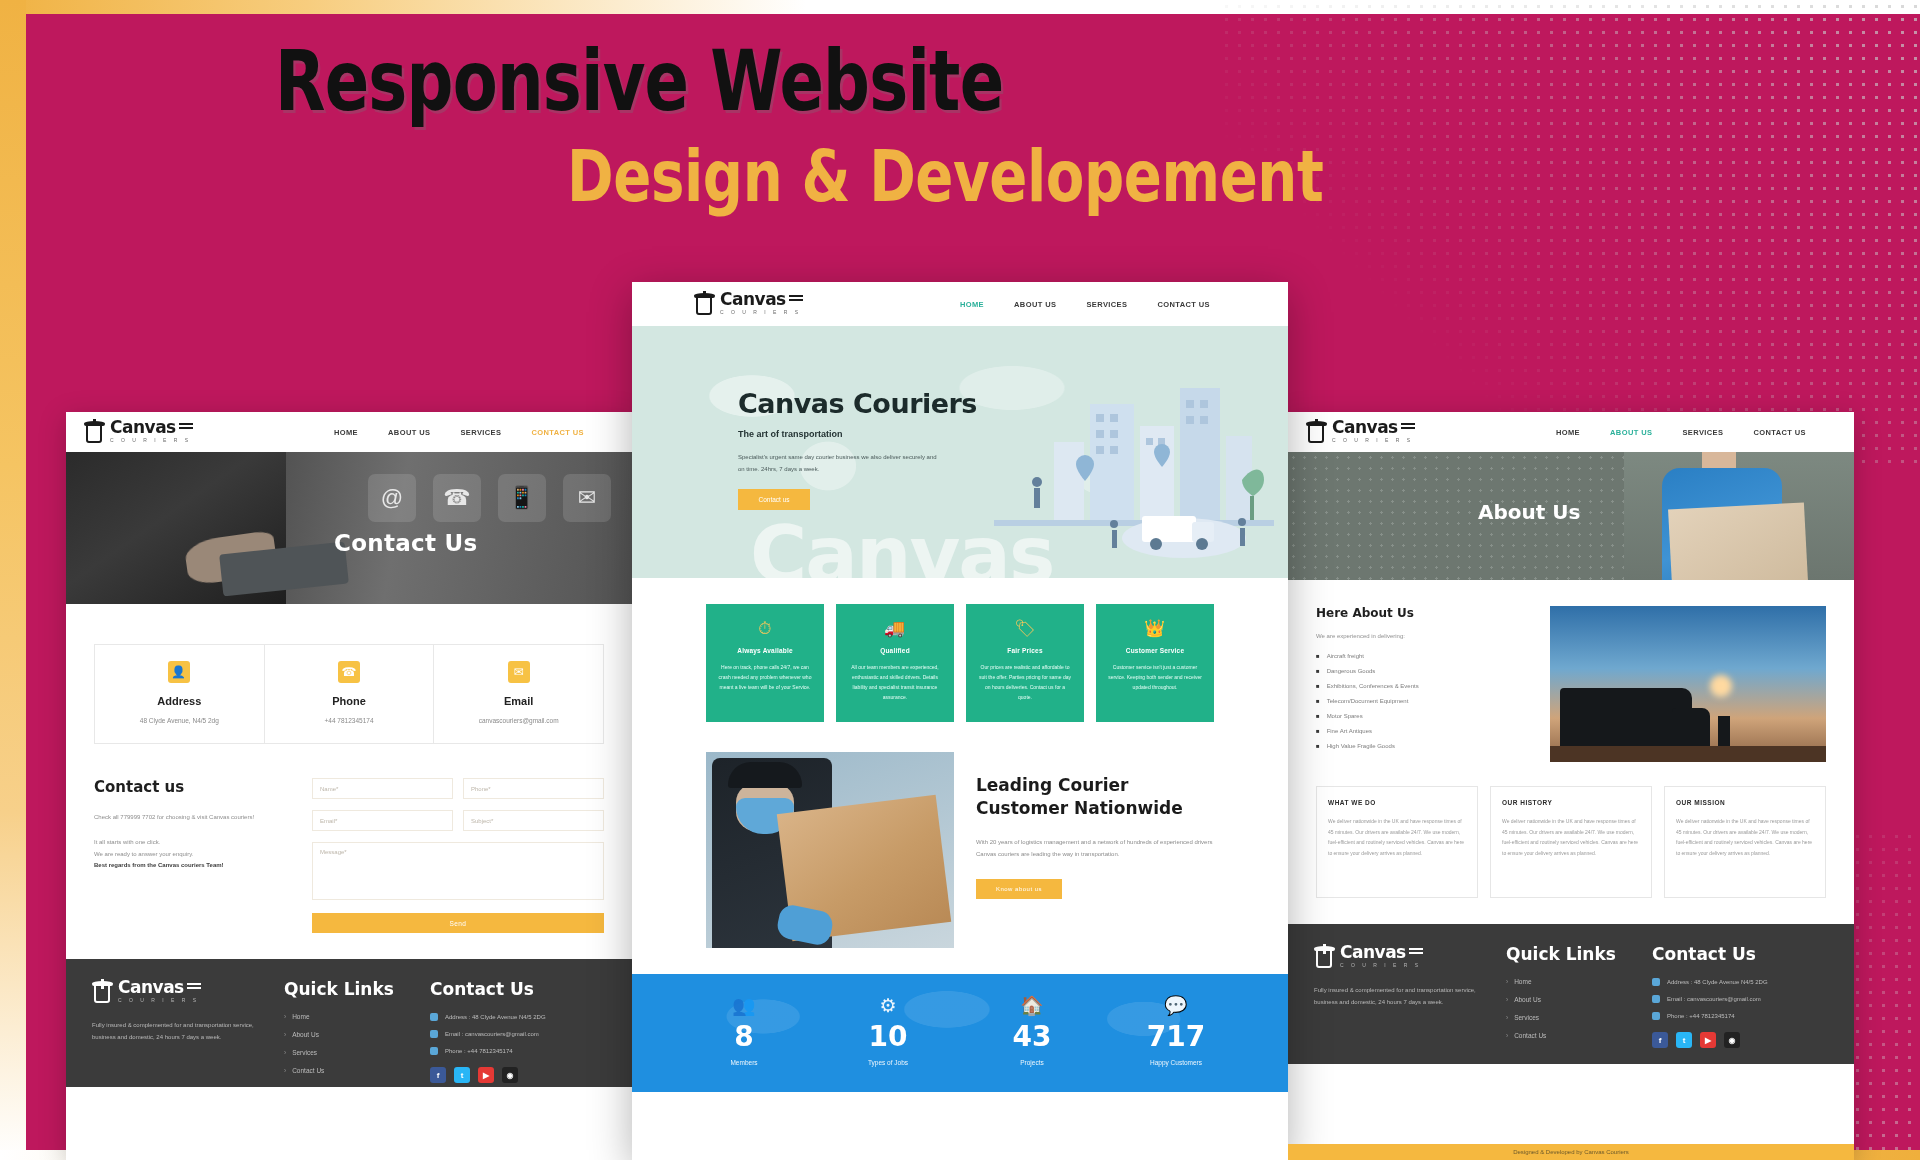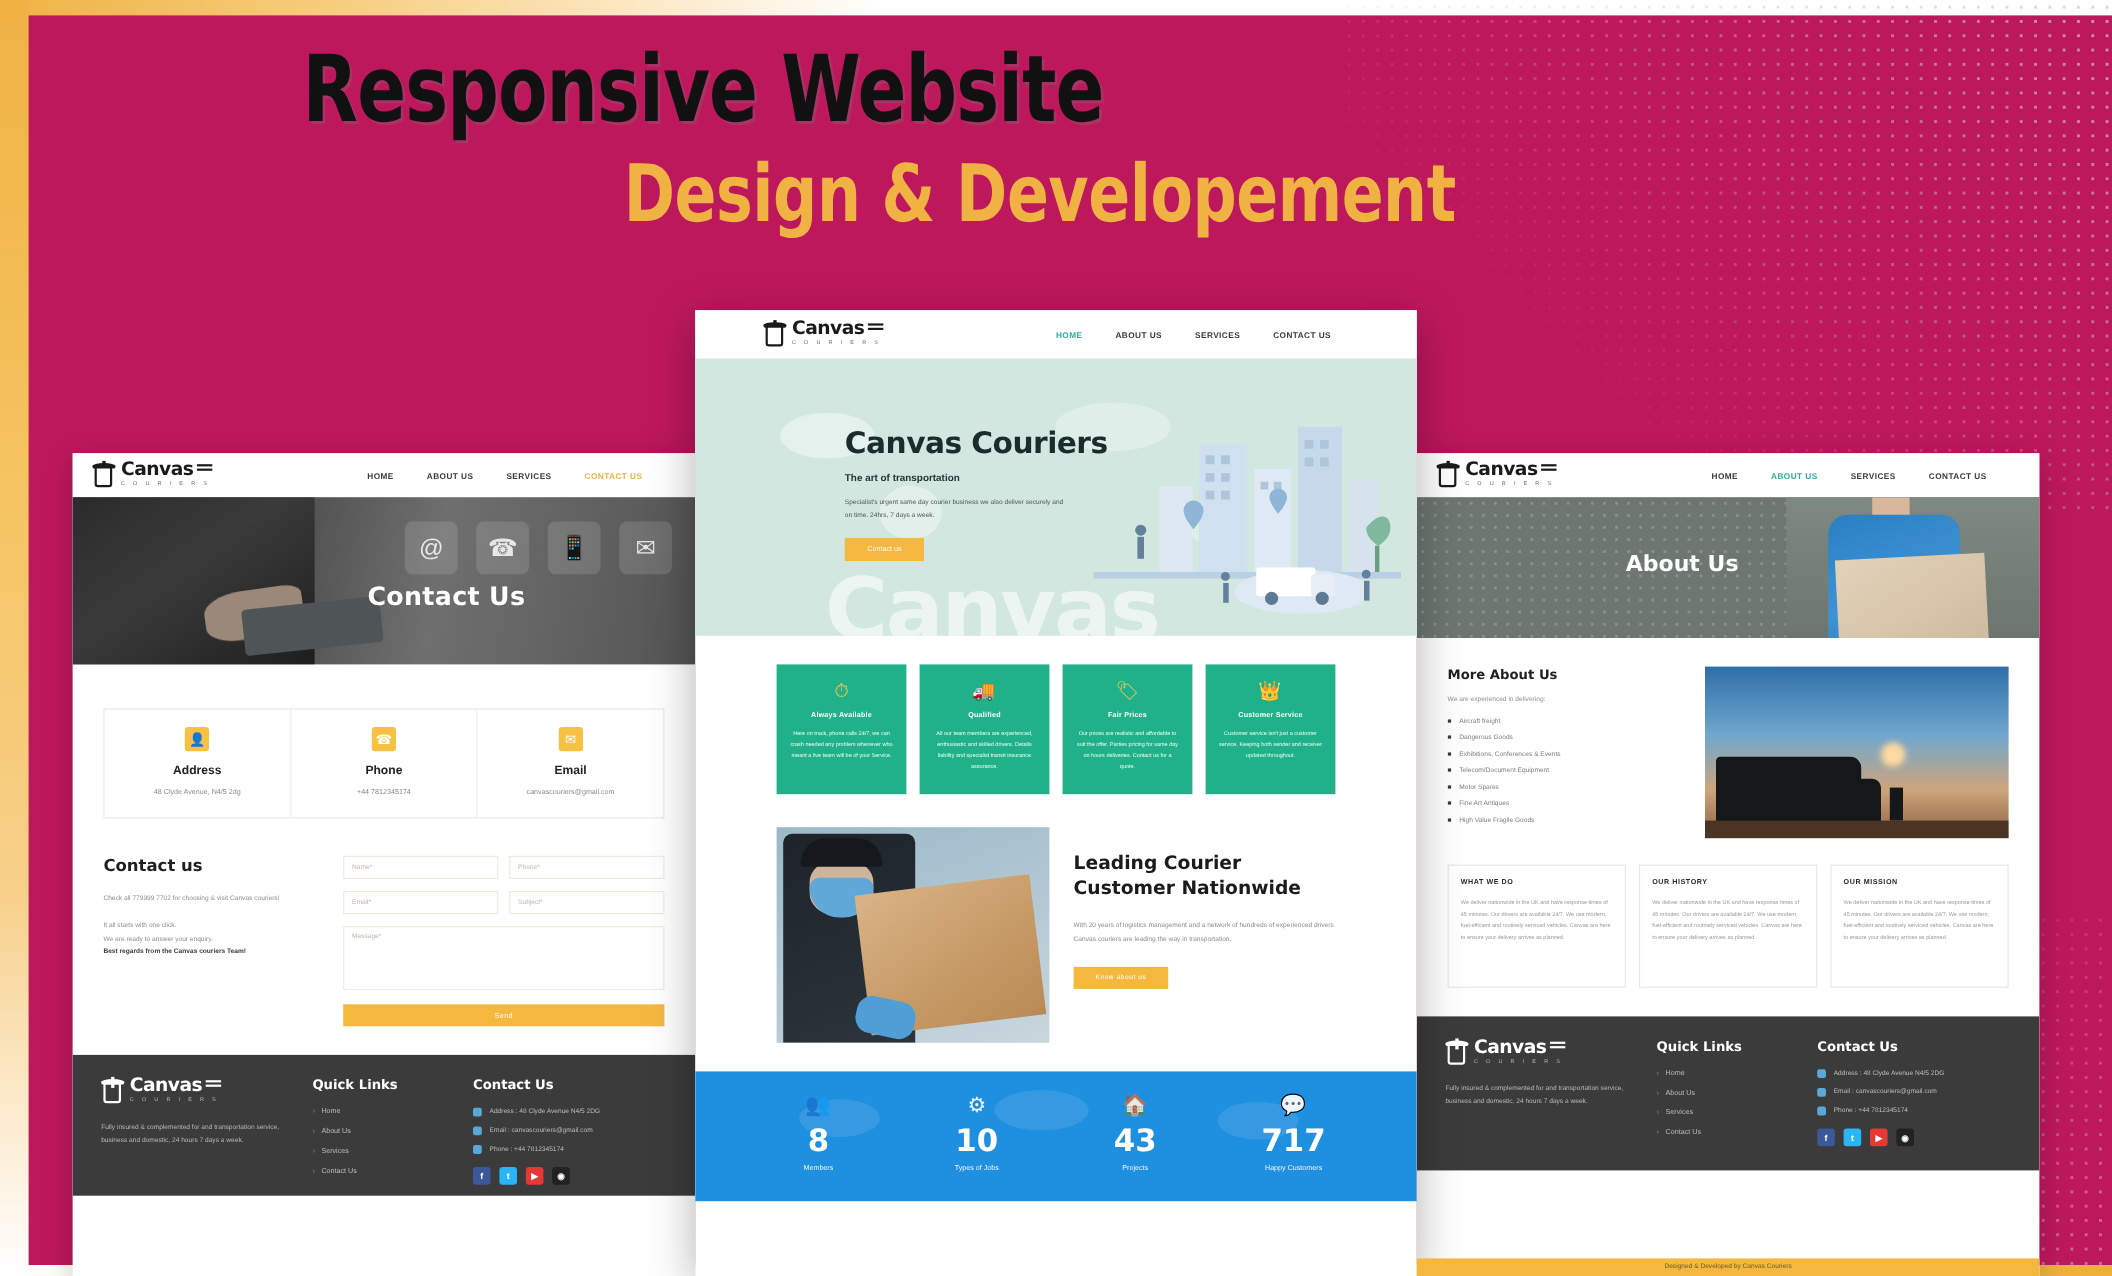--- a/index.html
+++ b/index.html
@@ -214,21 +214,21 @@
   .footer .fcol2 { width: 120px; }
   .footer .fcol3 { flex: 1; }
   .footer .logo-word { color: #fff; }
   .footer .logo-sub { color: #b5b5b5; }
   .footer .logo-mark .box { border-color: #fff; background: transparent; }
   .footer .logo-mark .lid, .footer .logo-mark .stem { background: #fff; }
   .footer .logo-tick { border-color: #fff; }
   .fdesc { font-size: 6px; line-height: 2; color: #b9b9b9; margin-top: 14px; }
   .fhead {
     font-family: "DejaVu Sans", sans-serif;
-    font-size: 12px; font-weight: 700; color: #ffffff; margin-bottom: 14px;
+    font-size: 17px; font-weight: 700; color: #ffffff; margin-bottom: 14px;
   }
   .flink { font-size: 6.5px; color: #bdbdbd; margin-bottom: 11px; display: flex; gap: 6px; }
   .flink .ch { color: #8f8f8f; }
   .fcontact { font-size: 6px; color: #bdbdbd; margin-bottom: 9px; display: flex; gap: 7px; align-items: center;}
   .fci { width: 8px; height: 8px; border-radius: 2px; background: #5aa7d8; flex: none; }
   .socials { display: flex; gap: 8px; margin-top: 12px; }
   .soc { width: 16px; height: 16px; border-radius: 3px; display:flex; align-items:center; justify-content:center;
          font-size: 8px; color:#fff; font-weight:700; }
   .soc.fb { background: #3b5998; }
   .soc.tw { background: #29b6f6; }
@@ -247,21 +247,21 @@
       radial-gradient(ellipse 46px 40px at 196px 140px, rgba(255,255,255,.45) 0 60%, transparent 62%),
       radial-gradient(ellipse 86px 36px at 380px 62px, rgba(255,255,255,.40) 0 60%, transparent 62%),
       radial-gradient(ellipse 42px 30px at 470px 150px, rgba(255,255,255,.40) 0 60%, transparent 62%);
     opacity: .75;
   }
   .hero-home .wm {
     position: absolute; left: 118px; bottom: -22px;
     font-family: "DejaVu Sans", sans-serif; font-weight: 700;
     font-size: 78px; color: rgba(255,255,255,.58); letter-spacing: -2px;
   }
-  .hero-home .htxt { position: absolute; left: 136px; top: 62px; width: 250px; }
+  .hero-home .htxt { position: absolute; left: 106px; top: 62px; width: 250px; }
   .hero-home h1 {
     font-family: "DejaVu Sans", sans-serif; font-weight: 700;
     font-size: 27px; color: #1c2b2b; letter-spacing: -.5px; margin-bottom: 10px;
   }
   .hero-home h2 { font-size: 9px; color: #243434; font-weight: 700; margin-bottom: 12px; }
   .hero-home p { font-size: 6px; color: #4a5a5a; line-height: 2; margin-bottom: 14px; width: 200px;}
   .hero-home .cta {
     width: 72px; height: 21px; background: #f5b83f; color: #fff; font-size: 6.5px;
     display: flex; align-items: center; justify-content: center;
   }
@@ -596,21 +596,21 @@
       <div class="dotbg"></div>
       <div class="man"></div>
       <div class="head"></div>
       <div class="shirt"></div>
       <div class="pkg"></div>
       <div class="atitle">About Us</div>
     </div>
 
     <div class="about-body">
       <div class="about-l">
-        <h3>More About Us</h3>
+        <h3>Here About Us</h3>
         <div class="sub">We are experienced in delivering:</div>
         <ul>
           <li>
               <span class="bp">■</span>
               <span>Aircraft freight</span>
             </li>
           <li>
               <span class="bp">■</span>
               <span>Dangerous Goods</span>
             </li>

